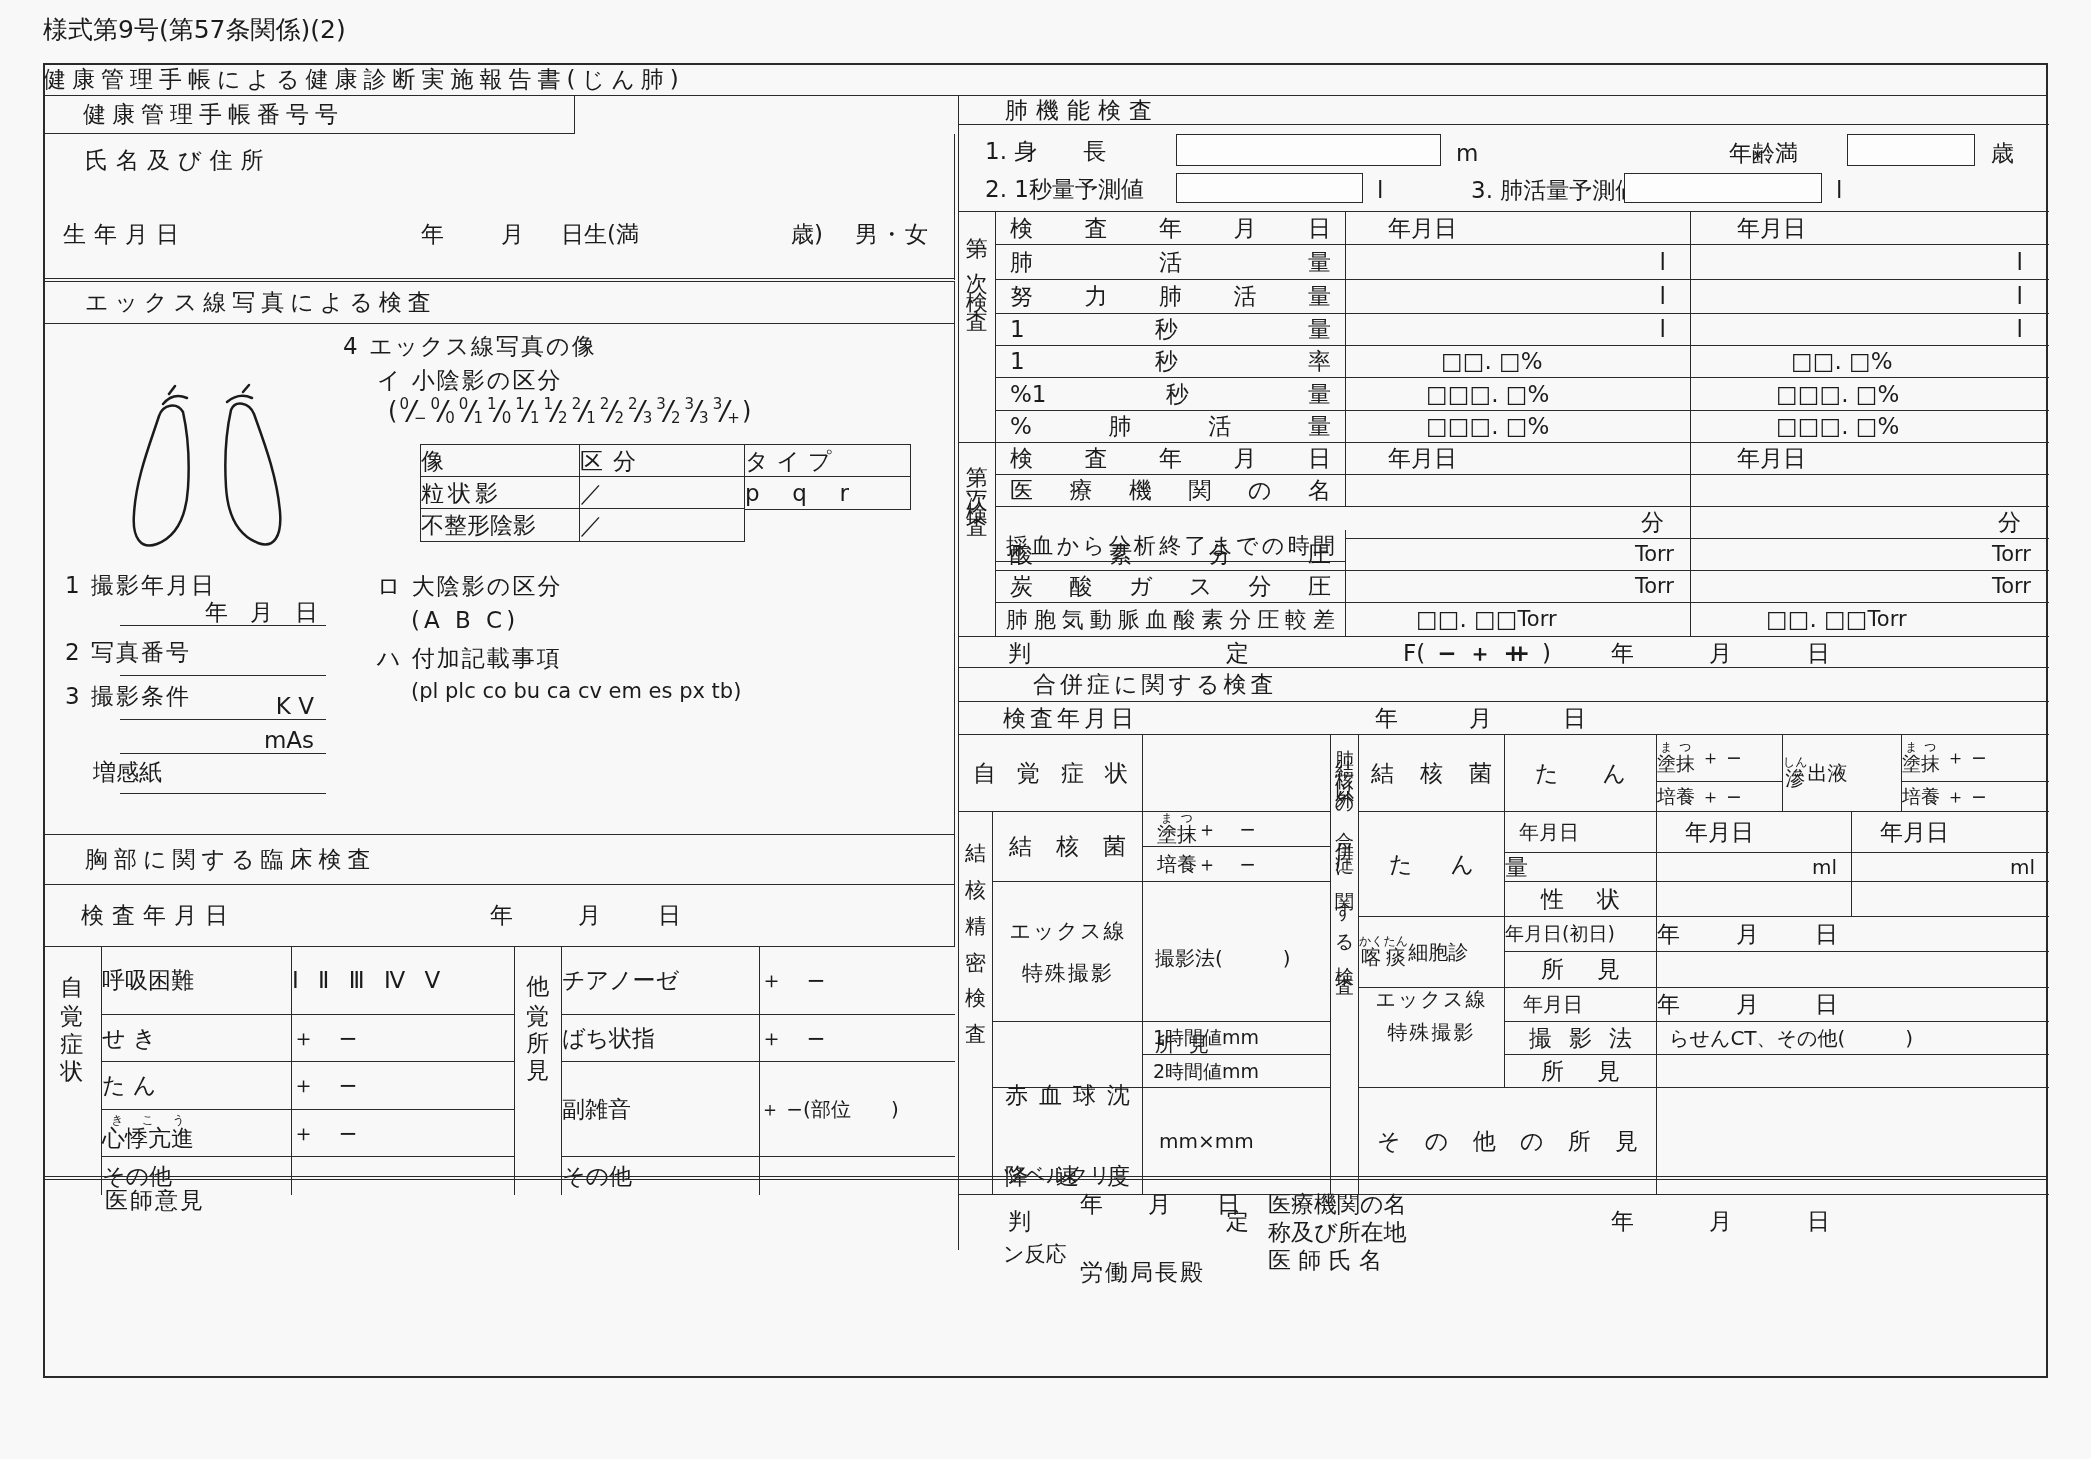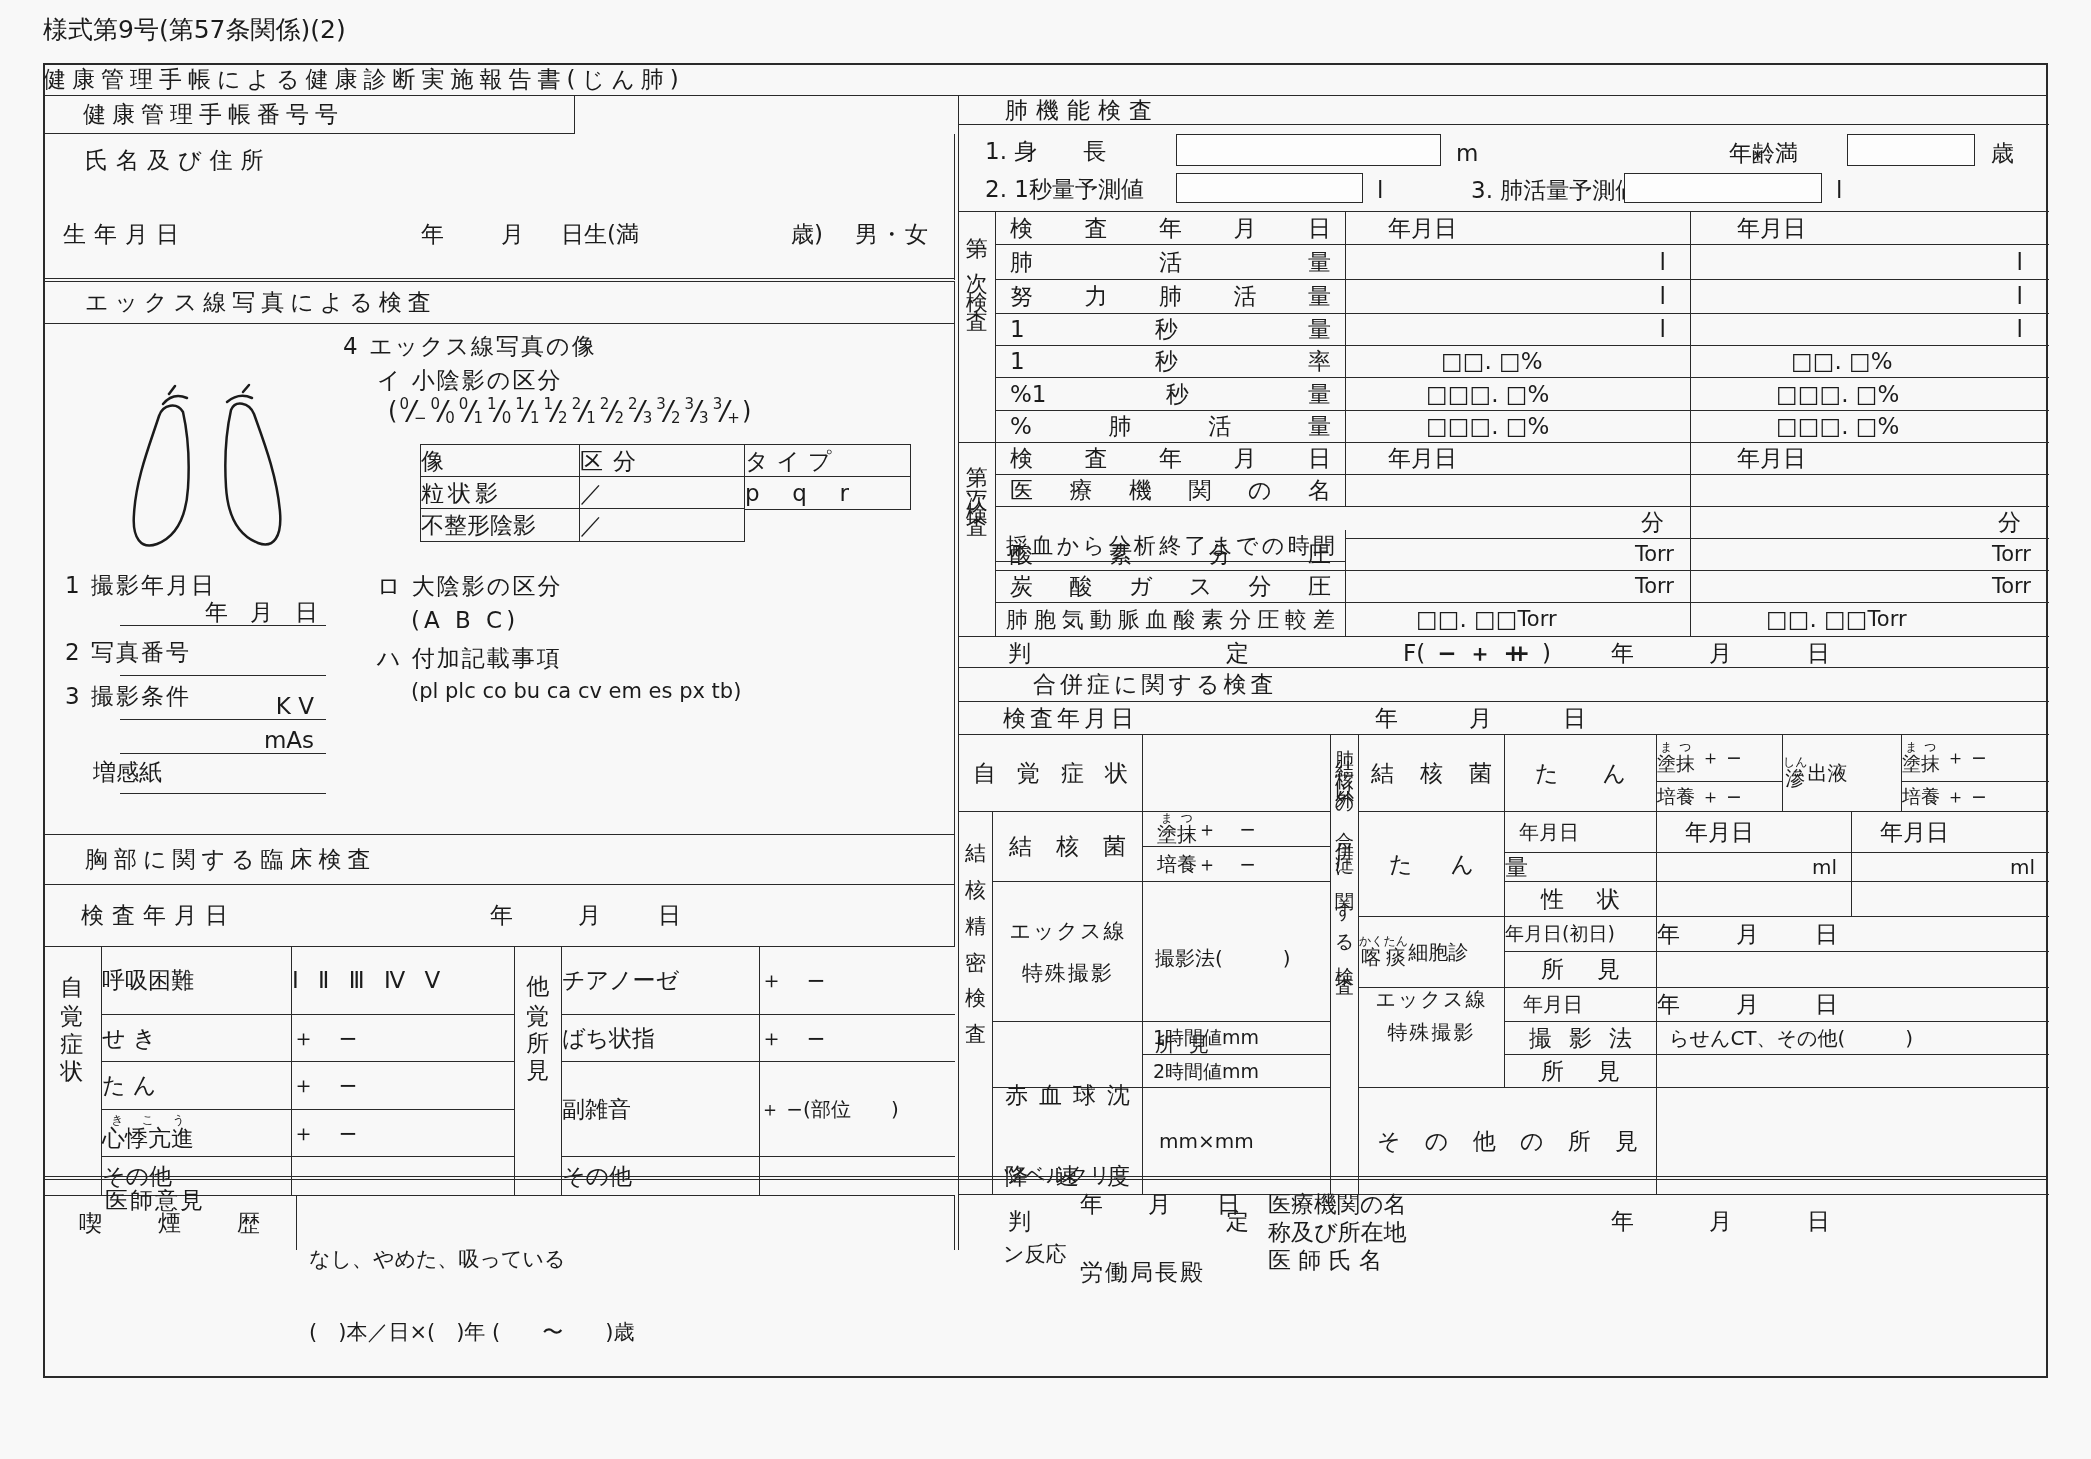--- a/index.html
+++ b/index.html
@@ -156,29 +156,20 @@
     <div class="cell br bb c" style="left:519px;top:0;width:198px;height:68px"><span>チアノーゼ</span></div>
     <div class="cell bb c ls8" style="left:717px;top:0;width:195px;height:68px"><span>＋ −</span></div>
     <div class="cell br bb c" style="left:519px;top:68px;width:198px;height:47px"><span>ばち状指</span></div>
     <div class="cell bb c ls8" style="left:717px;top:68px;width:195px;height:47px"><span>＋ −</span></div>
     <div class="cell bb c f20" style="left:717px;top:115px;width:195px;height:95px"><span>＋ −(部位　　)</span></div>
     <div class="cell br bb c" style="left:519px;top:115px;width:198px;height:95px"><span>副雑音</span></div>
     <div class="cell br c" style="left:519px;top:210px;width:198px;height:38px"><span>その他</span></div>
     <div class="cell" style="left:717px;top:210px;width:195px;height:38px"></div>
   </div>
 
-  <div style="position:absolute;left:43px;top:1195px;width:912px;height:55px">
-    <div class="cell br bt" style="left:0;top:0;width:254px;height:55px;padding:0 36px">
-      <span class="j">喫煙歴</span>
-    </div>
-    <div class="cell br bt f21" style="left:254px;top:0;width:658px;height:55px;padding-left:12px;display:block">
-      <div style="margin-top:3px">なし、やめた、吸っている</div>
-      <div>(　)本／日×(　)年 (　　〜　　)歳</div>
-    </div>
-  </div>
 
   <div style="position:absolute;left:958px;top:96px;width:1090px;height:1154px;border-left:1px solid #2a2a2a;box-sizing:border-box">
 
     <div class="cell bb ls8" style="left:0;top:0;width:1090px;height:29px;padding-left:46px">
       <span>肺機能検査</span>
     </div>
 
     <div class="cell bb" style="left:0;top:29px;width:1090px;height:87px;display:block">
       <span class="t" style="left:26px;top:14px">1. 身　　長</span>
       <div class="box" style="left:217px;top:9px;width:265px;height:32px"></div>

